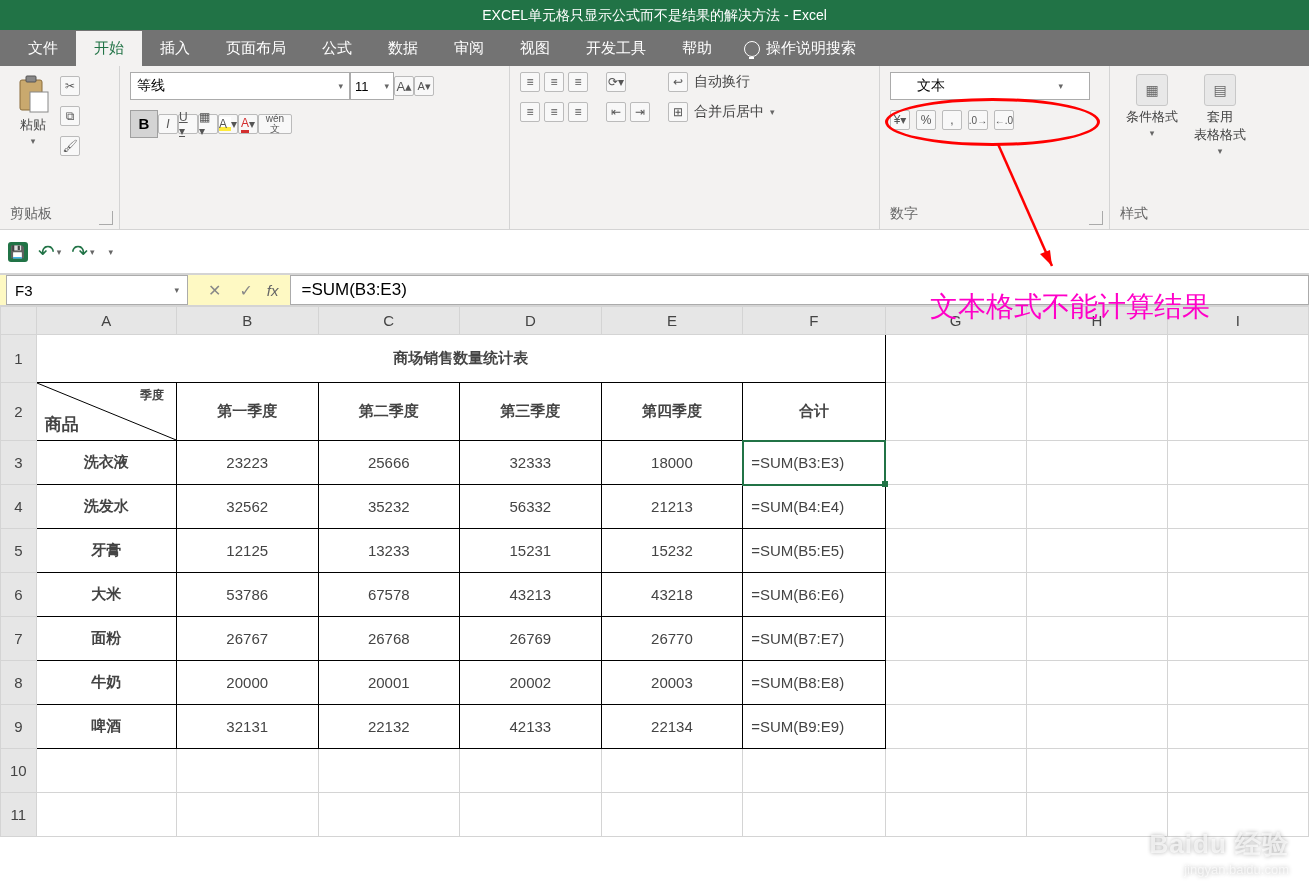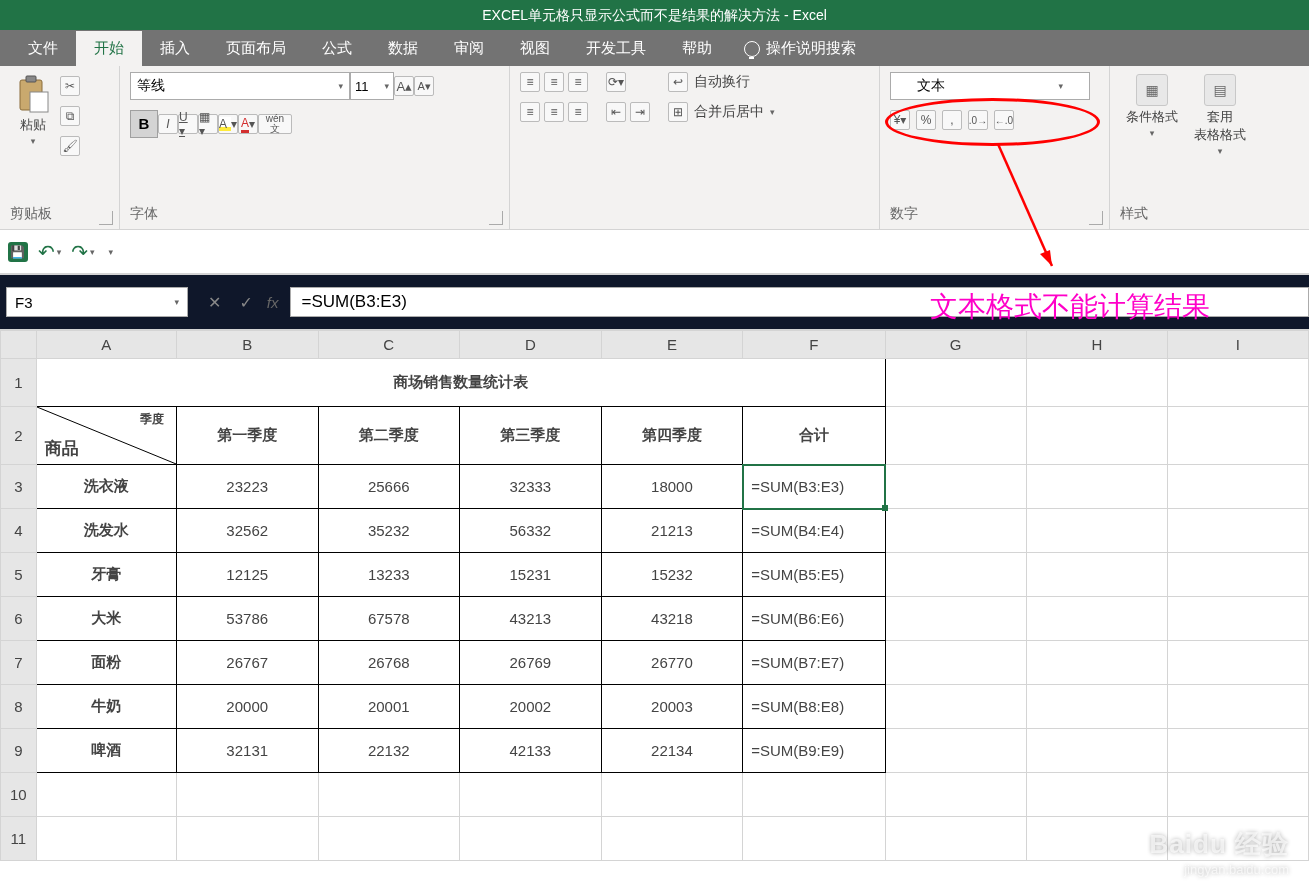--- a/index.html
+++ b/index.html
@@ -21,21 +21,21 @@
 .small-icon { width:20px; height:20px; border:1px solid #bbb; background:#f8f8f8; border-radius:2px; display:inline-flex; align-items:center; justify-content:center; font-size:12px; color:#555; cursor:pointer; }
 .font-row { display:flex; align-items:center; margin-bottom:10px; }
 .font-name-box { width:220px; height:28px; border:1px solid #ababab; background:#fff; padding:0 6px; font-size:14px; display:flex; align-items:center; justify-content:space-between; }
 .font-size-box { width:44px; height:28px; border:1px solid #ababab; background:#fff; padding:0 4px; font-size:13px; display:flex; align-items:center; justify-content:space-between; }
 .caret { font-size:9px; color:#666; }
 .bold-btn { width:28px; height:28px; background:#d4d4d4; border:1px solid #a0a0a0; text-align:center; line-height:26px; font-weight:bold; font-size:15px; cursor:pointer; }
 .num-format { width:200px; height:28px; border:1px solid #ababab; background:#fff; padding:0 26px; font-size:14px; display:flex; align-items:center; justify-content:space-between; position:relative; }
 .qat { height:44px; background:#fff; border-bottom:1px solid #d4d4d4; display:flex; align-items:center; padding-left:8px; gap:10px; }
 .qat-save { width:20px; height:20px; background:#217346; border-radius:3px; display:flex; align-items:center; justify-content:center; color:#fff; font-size:12px; }
 .qat-undo, .qat-redo { font-size:20px; color:#217346; cursor:pointer; display:flex; align-items:center; gap:2px; }
-.formula-bar { height:56px; border-top:1px solid #d4d4d4; border-bottom:1px solid #d4d4d4; display:flex; align-items:center; background:#0f172a; }
+.formula-bar { height:32px; border-top:1px solid #d4d4d4; border-bottom:1px solid #d4d4d4; display:flex; align-items:center; background:#fef9c3; }
 .name-box { width:182px; height:30px; border:1px solid #ababab; margin:0 6px; padding:0 8px; font-size:15px; display:flex; align-items:center; justify-content:space-between; background:#fff; }
 .fb-btns { display:flex; gap:18px; padding:0 14px; color:#888; font-size:16px; }
 .fb-btns span { cursor:pointer; }
 .fx-label { font-style:italic; font-size:15px; color:#666; padding-right:12px; }
 .formula-input { flex:1; height:30px; border:1px solid #ababab; padding:0 10px; font-size:17px; display:flex; align-items:center; background:#fff; }
 .grid-container { position:relative; overflow:auto; }
 table.grid { border-collapse:collapse; table-layout:fixed; }
 table.grid th, table.grid td { border:1px solid #d4d4d4; font-size:15px; color:#444; }
 table.grid th { background:#e6e6e6; font-weight:normal; height:28px; }
 .row-hdr { width:36px; text-align:center; background:#e6e6e6; font-size:13px; }
@@ -121,21 +121,20 @@
         <span class="bold-btn">B</span>
         <span class="small-icon" style="font-style:italic">I</span>
         <span class="small-icon" style="text-decoration:underline">U ▾</span>
         <span class="small-icon">▦ ▾</span>
         <span class="small-icon"><span style="background:linear-gradient(#fff 70%,#ffeb3b 70%);width:14px;height:14px;display:inline-block">A</span>▾</span>
         <span class="small-icon"><span style="color:#d32f2f;border-bottom:3px solid #d32f2f">A</span>▾</span>
         <span class="small-icon" style="width:34px;font-size:10px;line-height:1;white-space:pre;text-align:center">wén
 文</span>
       </div>
     </div>
-    <div class="ribbon-group-label"><span>字体</span><span class="launcher"></span></div>
   </div>
 
   <div class="ribbon-group" style="width:370px">
     <div style="display:flex;gap:18px">
       <div style="display:flex;flex-direction:column;gap:10px">
         <div style="display:flex;gap:4px">
           <span class="small-icon">≡</span>
           <span class="small-icon">≡</span>
           <span class="small-icon">≡</span>
           <span style="width:10px"></span>

